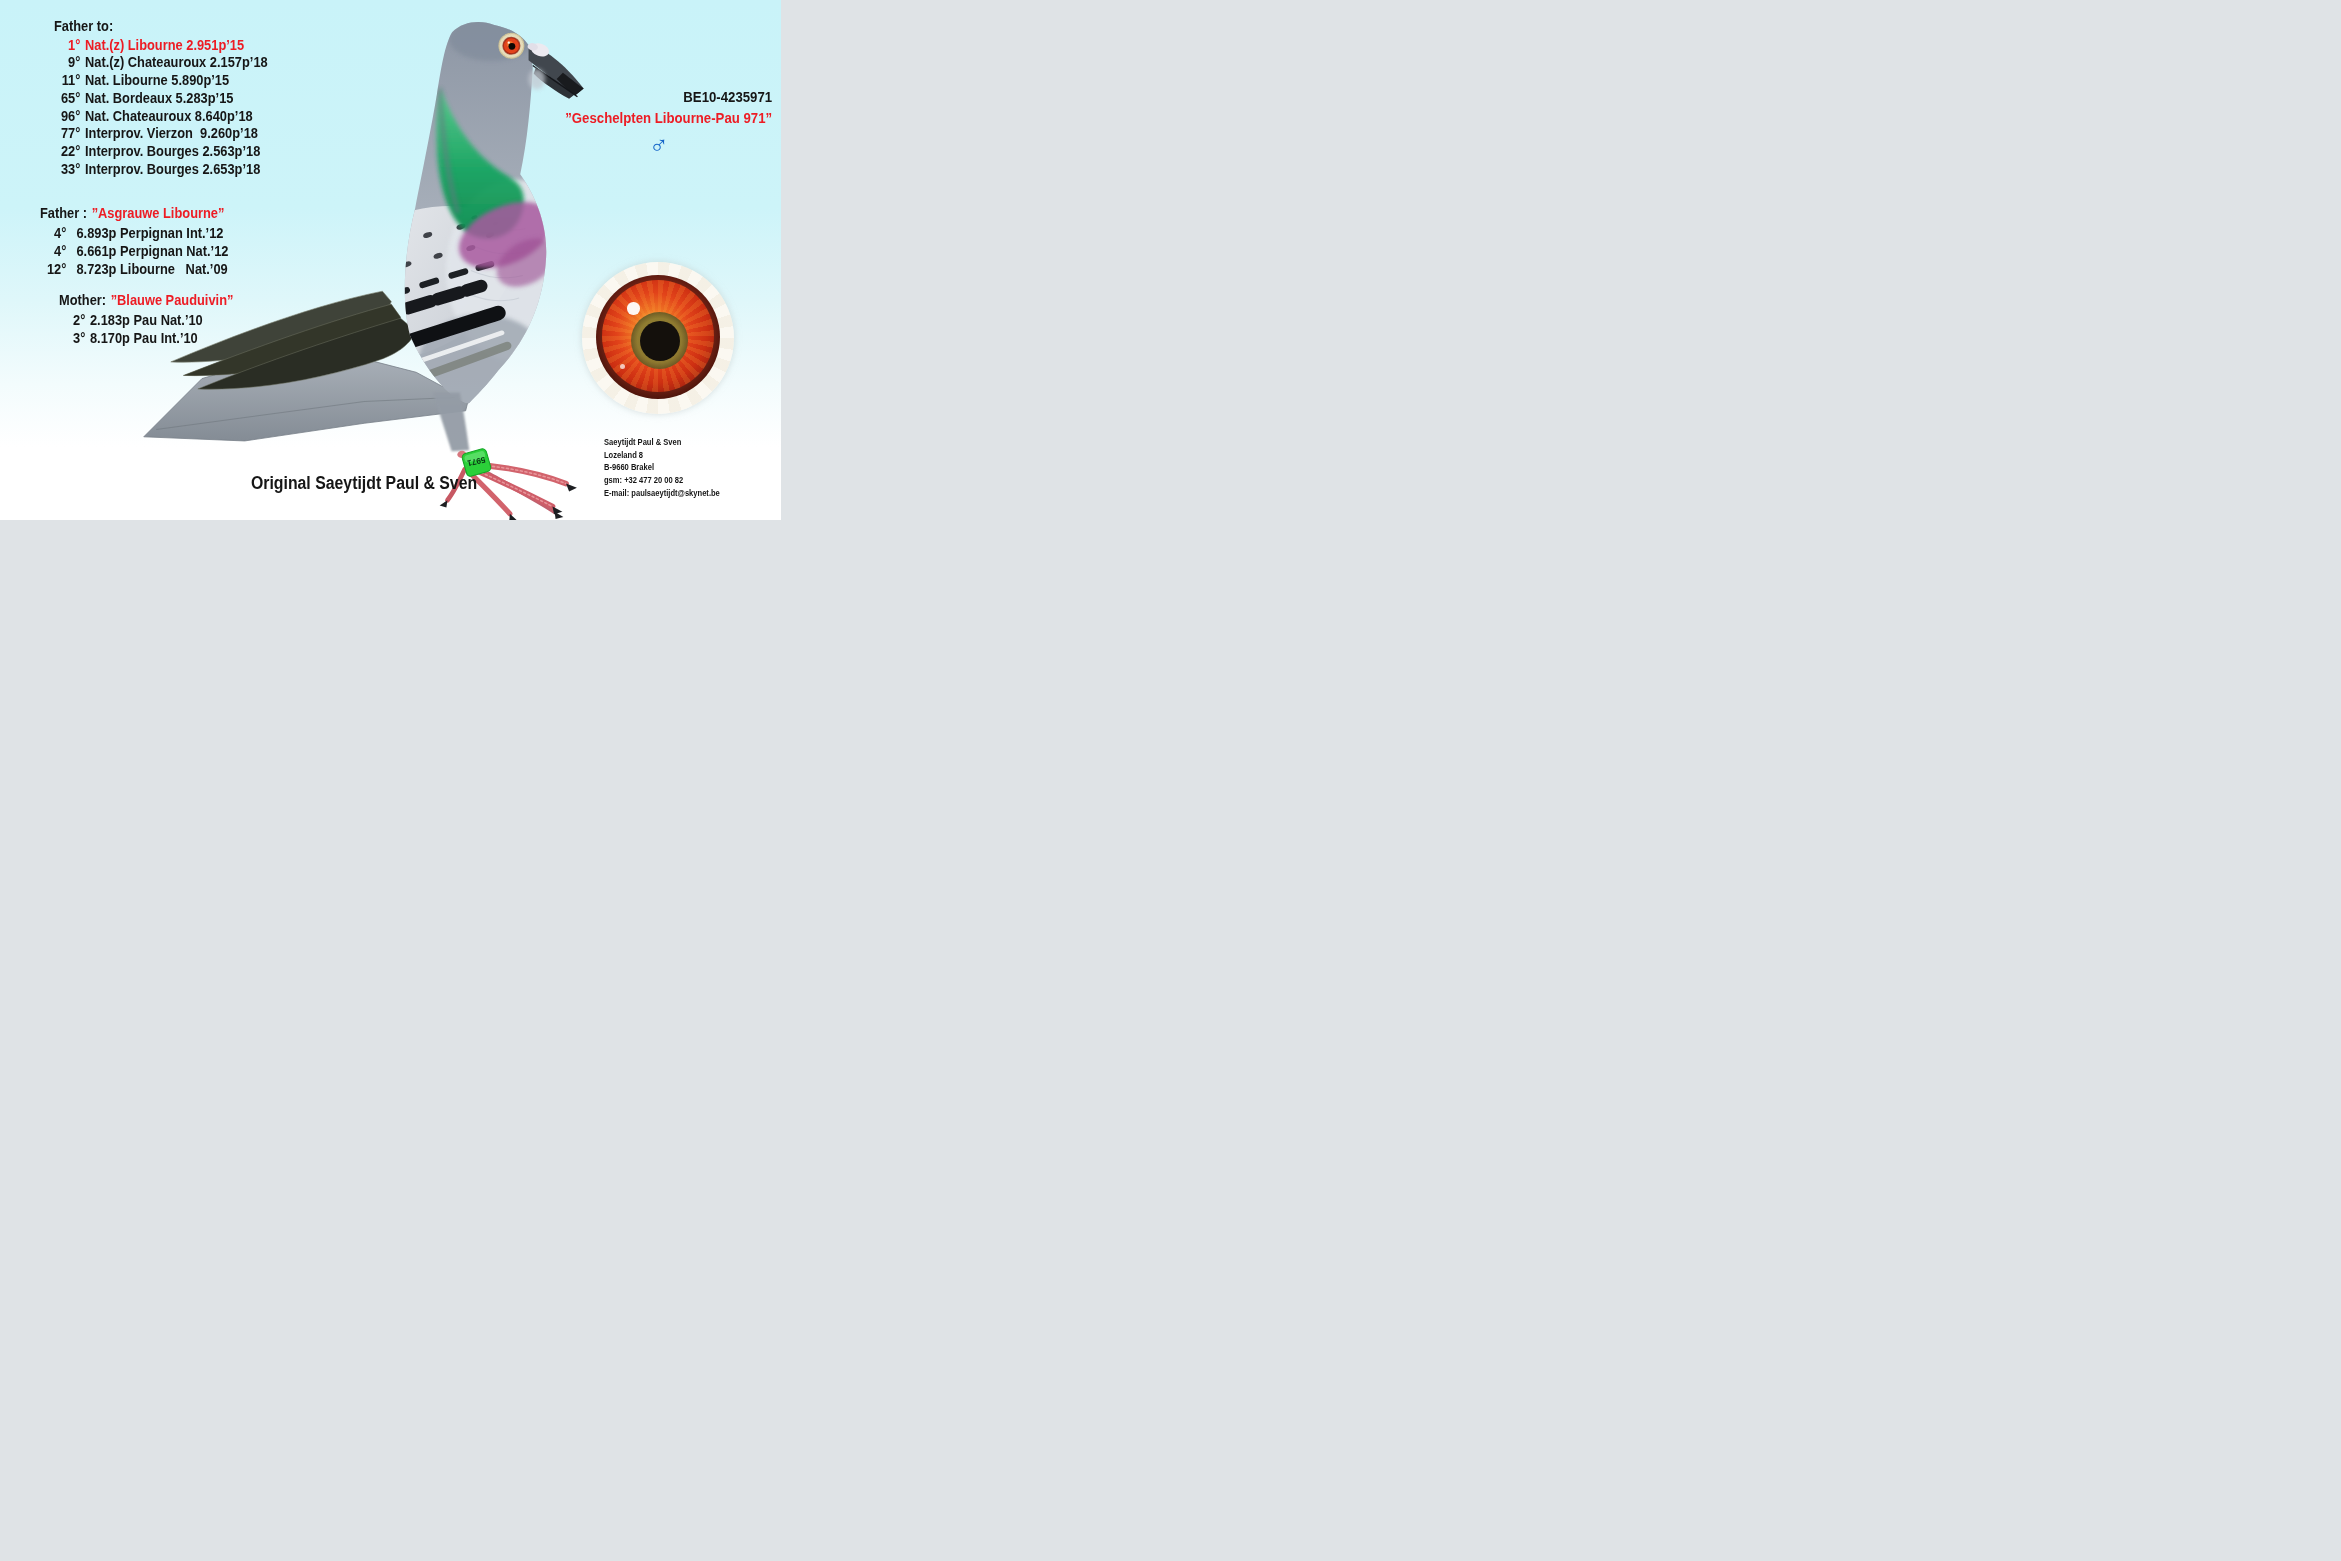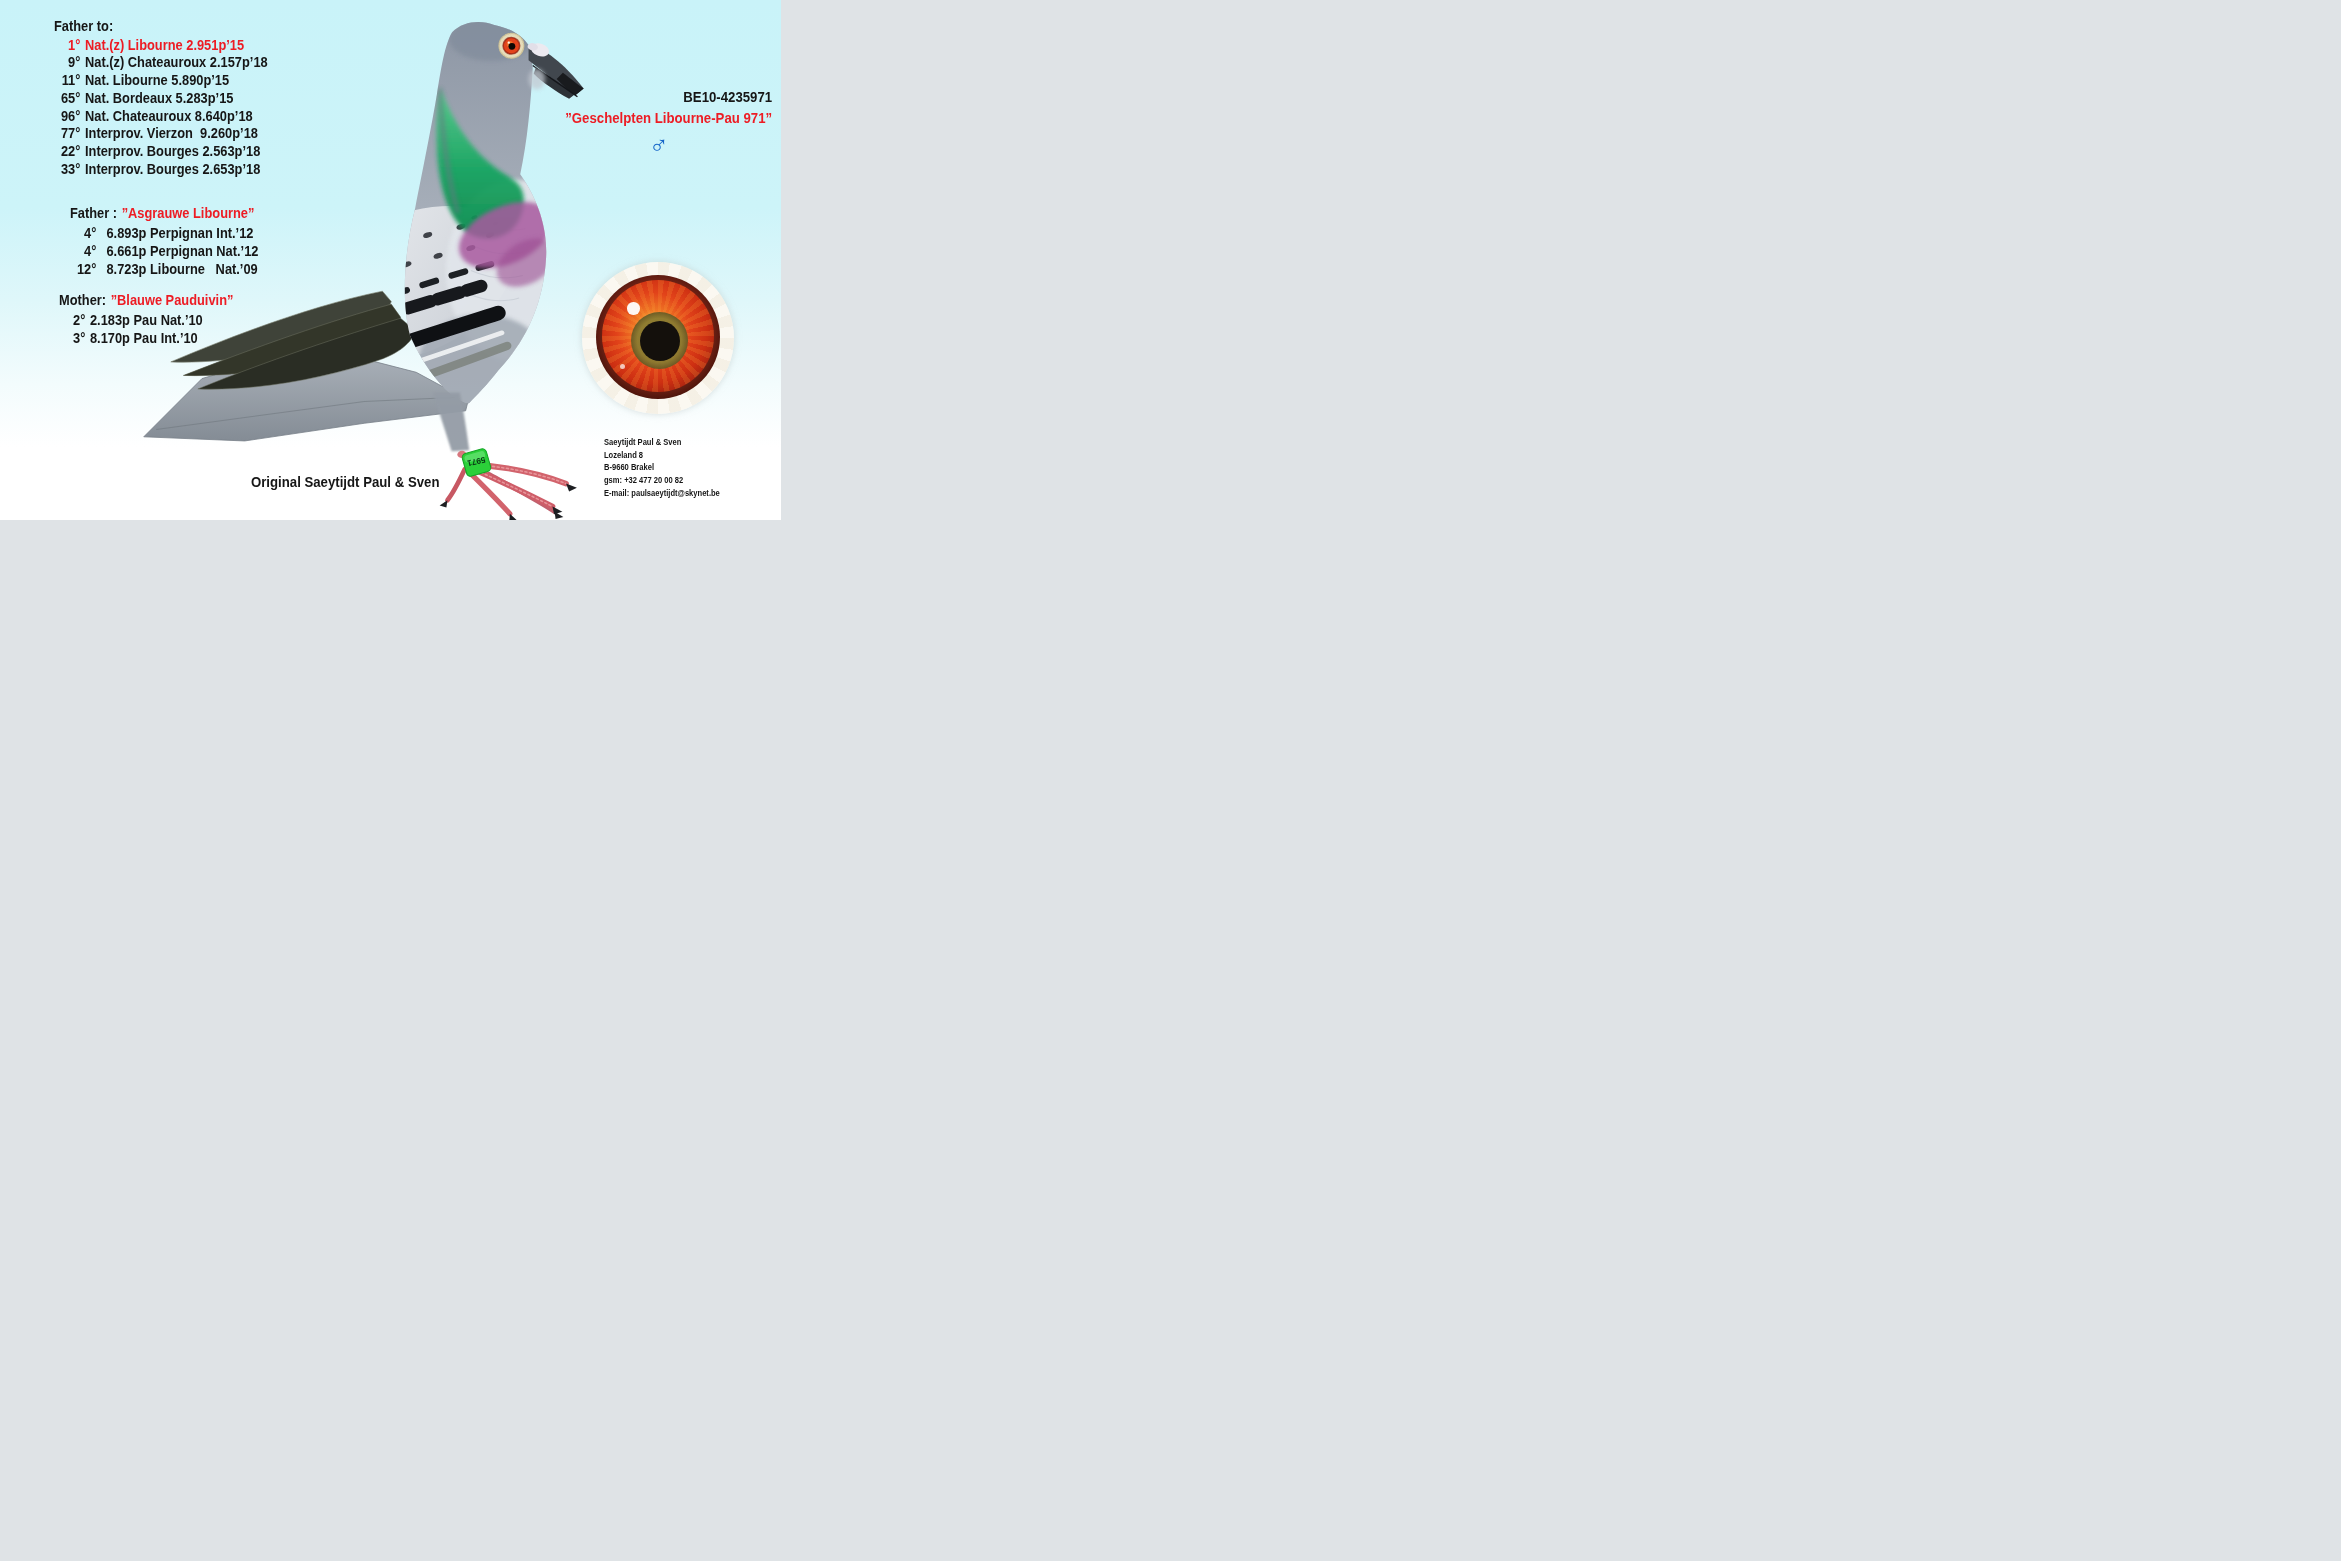--- a/index.html
+++ b/index.html
@@ -16,21 +16,21 @@
   .rank{width:30px;text-align:right;white-space:pre;}
   .txt{margin-left:5.2px;white-space:pre;}
   .title-line{line-height:17.7px;font-size:14.6px;white-space:pre;}
   .red{color:#ed1c24;}
   .father-rows .txt{margin-left:11.4px;}
   #right-header{text-align:right;}
   #right-header .line1{font-size:15px;line-height:19px;}
   #right-header .line2{font-size:15px;line-height:19px;margin-top:2.1px;}
   #male-symbol{font-size:26px;line-height:26px;color:#1565c8;font-weight:bold;}
   #contact .c-line{font-size:8.6px;line-height:12.7px;white-space:pre;}
-  #caption{text-align:left;font-size:15px;}
+  #caption{text-align:left;font-size:18px;}
   
   .eye-wrap{width:152px;height:152px;}
   .eye-wrap .circ{position:absolute;border-radius:50%;}
   .ring-white{left:0;top:0;width:152px;height:152px;
     background:
       repeating-conic-gradient(rgba(240,234,220,.55) 0 9deg, rgba(255,255,255,0) 9deg 18deg),
       radial-gradient(circle at 50% 50%, #ffffff 0 55%, #fbf8f1 56% 75%, #f3efe4 76% 88%, #fffefa 89% 100%);
     box-shadow:0 0 7.3px rgba(190,200,200,.6);}
   .ring-dark{left:14px;top:12.5px;width:124px;height:124px;
     background:radial-gradient(circle at 50% 48%, #6b2014 0 62%, #451108 75%, #2a0a05 100%);}
@@ -227,21 +227,21 @@
           <span class="txt">Interprov. Bourges 2.563p’18</span>
         </div>
         <div class="row">
           <span class="rank">33°</span>
           <span class="txt">Interprov. Bourges 2.653p’18</span>
         </div>
       </div>
     </div>
   </div>
 
-  <div class="blk" id="father" style="left:70px;top:205px">
+  <div class="blk" id="father" style="left:40px;top:205px">
     <div class="cond">
       <div class="title-line"><span>Father :</span><span class="red" style="margin-left:5.2px">”Asgrauwe Libourne”</span></div>
       <div class="father-rows" style="margin-top:1px">
         <div class="row" style="line-height:18px">
           <span class="rank">4°</span>
           <span class="txt">6.893p Perpignan Int.’12</span>
         </div>
         <div class="row" style="line-height:18px">
           <span class="rank">4°</span>
           <span class="txt">6.661p Perpignan Nat.’12</span>

